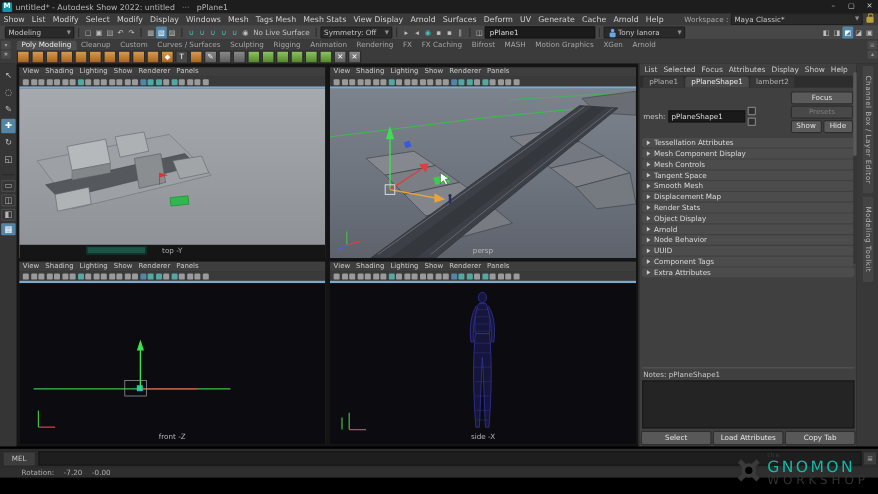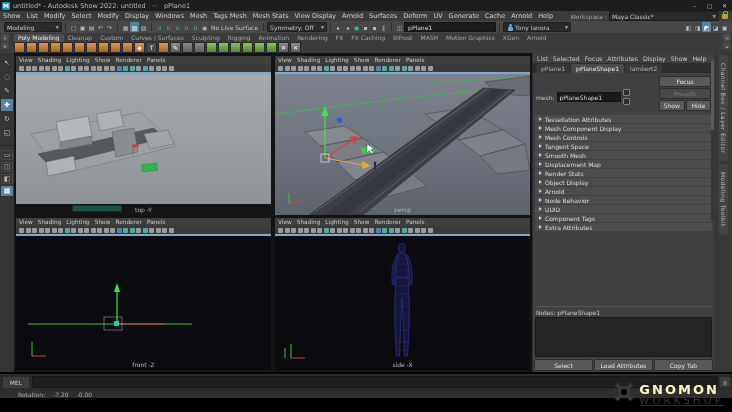--- a/index.html
+++ b/index.html
@@ -113,22 +113,22 @@
   
   #watermark{right:8px;bottom:6px;display:flex;align-items:center;z-index:50;}
   .gear{position:relative;width:20px;height:20px;margin-right:5px;}
   .gear::before{content:"";position:absolute;inset:4px;border:3px solid #3a3a3a;border-radius:50%;}
   .gear i{position:absolute;left:8px;top:-1px;width:4px;height:22px;background:#3a3a3a;}
   .gear .s1{transform:rotate(45deg);}
   .gear .s2{transform:rotate(-45deg);}
   .gear::after{content:"";position:absolute;inset:7px;background:#000;border-radius:50%;}
   .wm-text{display:flex;flex-direction:column;line-height:1;}
   .wm-the{font-size:5px;color:#3a3a3a;letter-spacing:1px;}
-  .wm-1{font-size:13px;font-weight:bold;color:#fef9c3;letter-spacing:2px;}
-  .wm-2{font-size:10px;color:#333;letter-spacing:3.2px;text-decoration:underline;}
+  .wm-1{font-size:13px;font-weight:normal;color:#14b8a6;letter-spacing:2px;}
+  .wm-2{font-size:10px;color:#333;letter-spacing:3.2px;}
 </style>
 </head>
 <body>
 
 <div id="titlebar" class="abs">
   <span class="maya-logo">M</span>
   <span>untitled* - Autodesk Show 2022: untitled</span>
   <span class="tdots">···</span>
   <span>pPlane1</span>
   <span class="win-ctrl">

